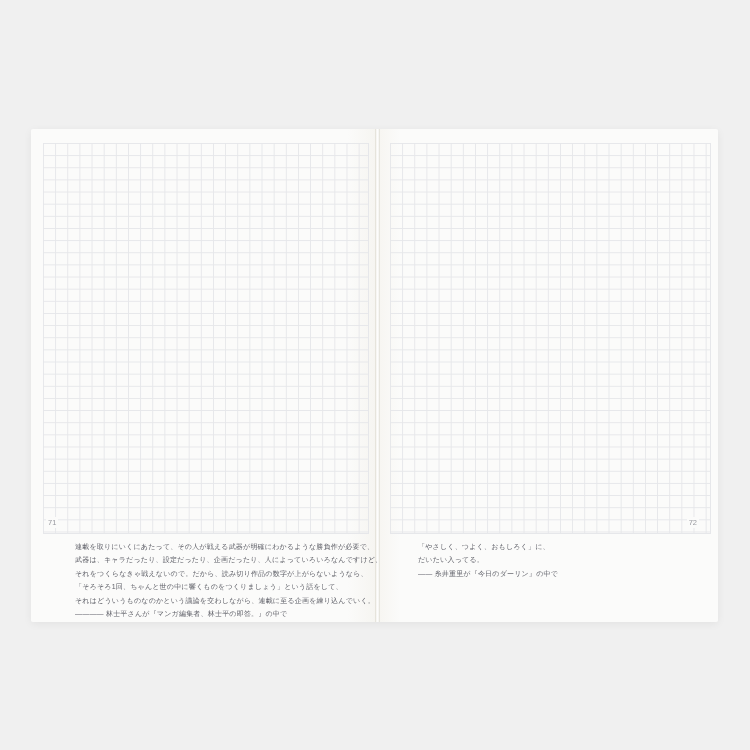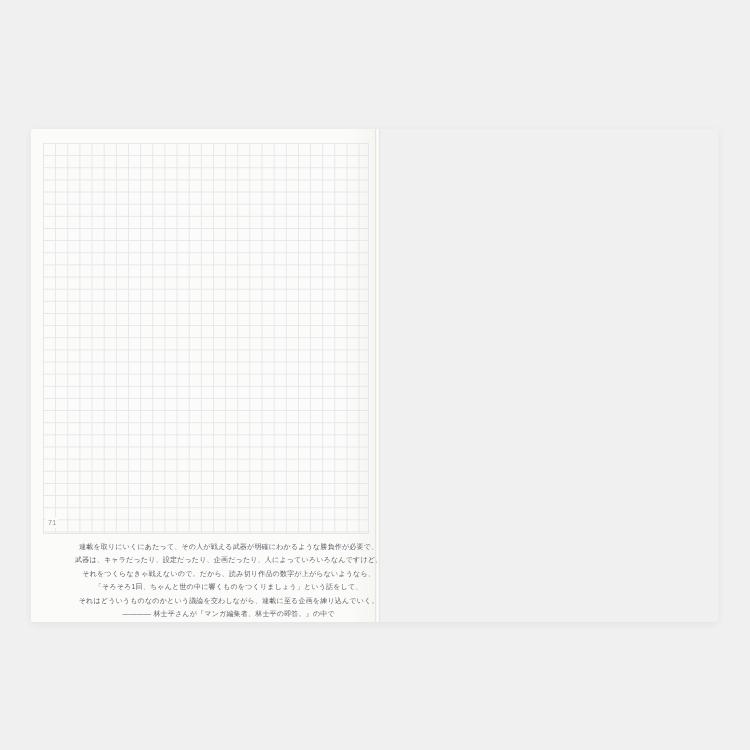--- a/index.html
+++ b/index.html
@@ -15,21 +15,21 @@
     position:absolute;left:31px;top:129px;width:687px;height:493px;
     display:flex;
     box-shadow:0 2px 8px rgba(0,0,0,0.06);
     border-radius:2px;
   }
   .page{
     position:relative;
     background:#fbfbfa;
   }
   .page.left{width:344px;border-radius:2px 0 0 2px;
-    background:linear-gradient(to right,#fbfbfa 92%, #f6f5f1 100%);text-align:center;}
+    background:linear-gradient(to right,#fbfbfa 92%, #f6f5f1 100%);}
   .page.right{width:338px;border-radius:0 2px 2px 0;
     background:linear-gradient(to left,#fbfbfa 94%, #f7f6f2 100%);}
   .gutter{
     width:5px;
     background:linear-gradient(90deg,#dedbd0 0%, #fdfdfc 38%, #fdfdfc 62%, #dfddd3 100%);
   }
 
   .grid{
     position:absolute;top:14px;height:390px;
     background-image:
@@ -77,15 +77,24 @@
         <div class="quote-line">武器は、キャラだったり、設定だったり、企画だったり、人によっていろいろなんですけど、</div>
         <div class="quote-line">それをつくらなきゃ戦えないので。だから、読み切り作品の数字が上がらないようなら、</div>
         <div class="quote-line">「そろそろ1回、ちゃんと世の中に響くものをつくりましょう」という話をして、</div>
         <div class="quote-line">それはどういうものなのかという議論を交わしながら、連載に至る企画を練り込んでいく。</div>
         <div class="quote-line">―――― 林士平さんが『マンガ編集者、林士平の即答。』の中で</div>
       </div>
     </div>
 
     <div class="gutter"></div>
 
+    <div class="page right">
+      <div class="grid"></div>
+      <div class="pagenum pagenum-right">72</div>
+      <div class="quote">
+        <div class="quote-line">「やさしく、つよく、おもしろく」に、</div>
+        <div class="quote-line">だいたい入ってる。</div>
+        <div class="quote-line">―― 糸井重里が『今日のダーリン』の中で</div>
+      </div>
+    </div>
 
   </div>
 </div>
 
 </body></html>

